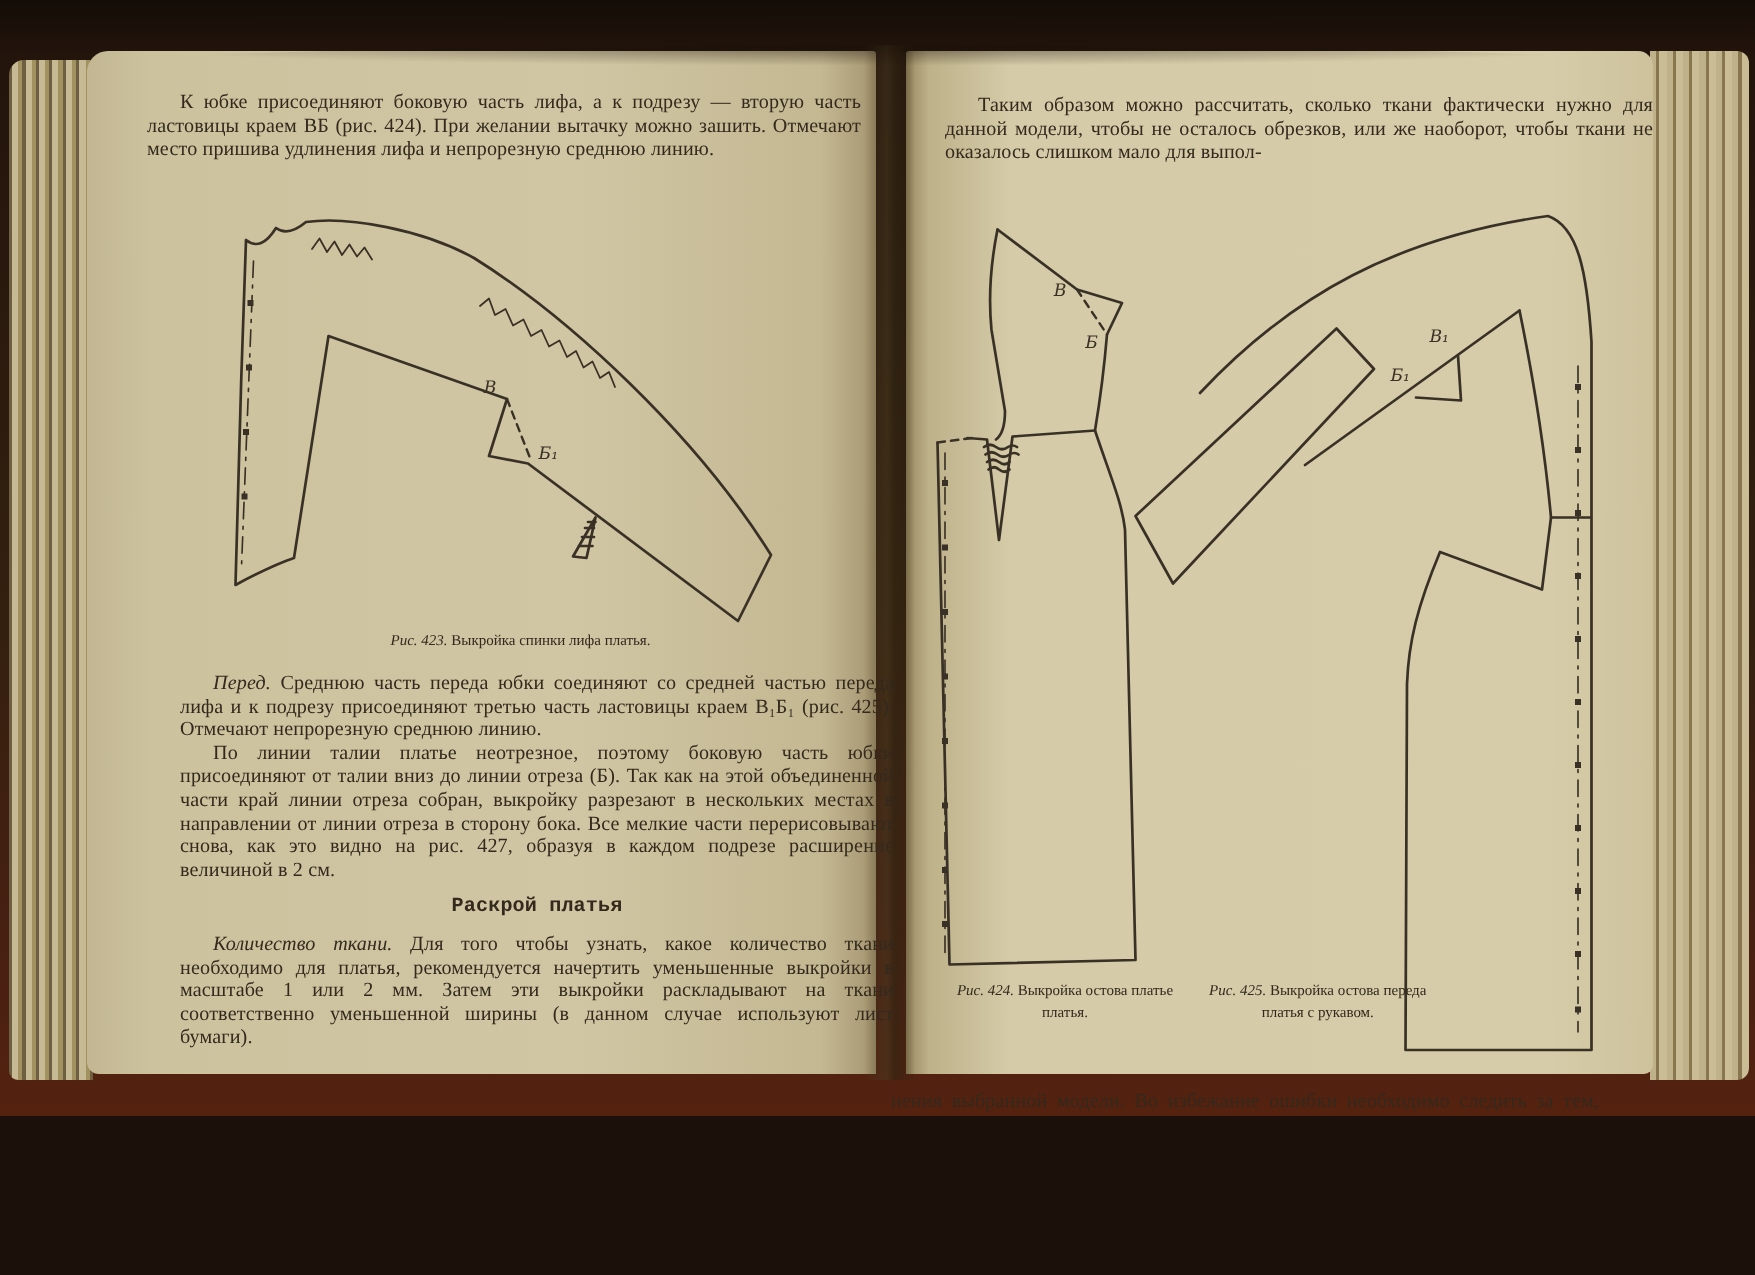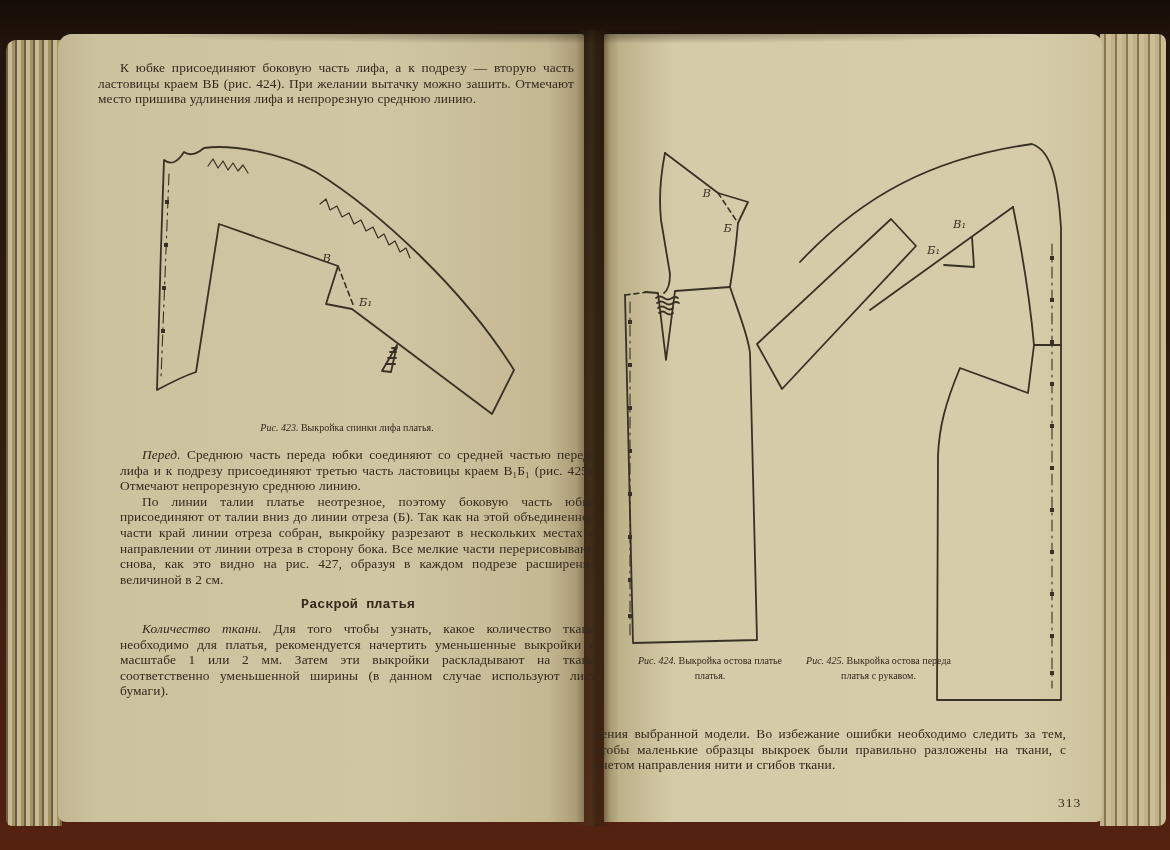--- a/index.html
+++ b/index.html
@@ -1,16 +1,16 @@
 <!DOCTYPE html>
 <html><head>
 <meta charset="utf-8">
 <style>
   html,body{margin:0;padding:0;background:#1c110a;}
-  .stage{position:relative;width:1170px;height:850px;overflow:hidden;
+  .stage{position:relative;width:1170px;height:744px;overflow:hidden;
          background:linear-gradient(180deg,#140d07 0%,#23140c 5%,#33200f 55%,#4a2012 88%,#55220f 100%);
          font-family:"Liberation Serif","DejaVu Serif",serif;color:#33291d;}
   
   .stack{position:absolute;top:40px;bottom:24px;}
   .stack.left{left:6px;width:56px;border-radius:10px 0 0 6px;
     background:repeating-linear-gradient(90deg,#6f5f42 0 2px,#c6ba94 2px 6px,#a2925f 6px 9px);}
   .stack.right{right:4px;width:66px;top:34px;border-radius:0 8px 8px 0;
     background:repeating-linear-gradient(90deg,#bfb28a 0 4px,#87764e 4px 6px,#cabd96 6px 11px);}
   
   .page{position:absolute;top:34px;bottom:28px;}
@@ -83,20 +83,23 @@
 
   <div class="txt" style="left:98px;top:447px;width:476px;margin-left:22px;">
     <p><span class="lead">Перед.</span> <span>Среднюю часть переда юбки соединяют со средней частью переда лифа и к подрезу присоединяют третью часть ластовицы краем В₁Б₁ (рис. 425). Отмечают непрорезную среднюю линию.</span></p>
     <p>По линии талии платье неотрезное, поэтому боковую часть юбки присоединяют от талии вниз до линии отреза (Б). Так как на этой объединенной части край линии отреза собран, выкройку разрезают в нескольких местах в направлении от линии отреза в сторону бока. Все мелкие части перерисовывают снова, как это видно на рис. 427, образуя в каждом подрезе расширение величиной в 2 см.</p>
     <p class="heading">Раскрой платья</p>
     <p><span class="lead">Количество ткани.</span> <span>Для того чтобы узнать, какое количество ткани необходимо для платья, рекомендуется начертить уменьшенные выкройки в масштабе 1 или 2 мм. Затем эти выкройки раскладывают на ткани соответственно уменьшенной ширины (в данном случае используют лист бумаги).</span></p>
   </div>
 
   <div class="pagenum" style="left:98px;top:810px;margin-top:48px;">312</div>
 
+  <div class="txt" style="left:630px;top:62px;width:472px;">
+    <p>Таким образом можно рассчитать, сколько ткани фактически нужно для данной модели, чтобы не осталось обрезков, или же наоборот, чтобы ткани не оказалось слишком мало для выпол-</p>
+  </div>
 
   <svg style="left:618px;top:142px;" width="185" height="515" viewBox="0 0 185 515">
     <path d="M47,11 L100,51 L130,60 L120,81 C118,105 115,127 112,145 C122,175 130,193 132,211 L139,498 L15,501 L7,153"></path>
     <path class="dash" d="M7,153 L30,150"></path>
     <path d="M27,150 L40,151 L48,218 L57,149 L112,145"></path>
     <path d="M47,11 C42,36 41,58 43,78 L52,132 C52,142 50,148 46,151"></path>
     <path class="dash" d="M100,51 L120,81"></path>
     <g class="hatch">
       <path d="M38,156 q4,-3 8,0 q4,3 8,0 q3,-2 6,0"></path>
       <path d="M39,161 q4,-3 8,0 q4,3 8,0 q3,-2 6,0"></path>

